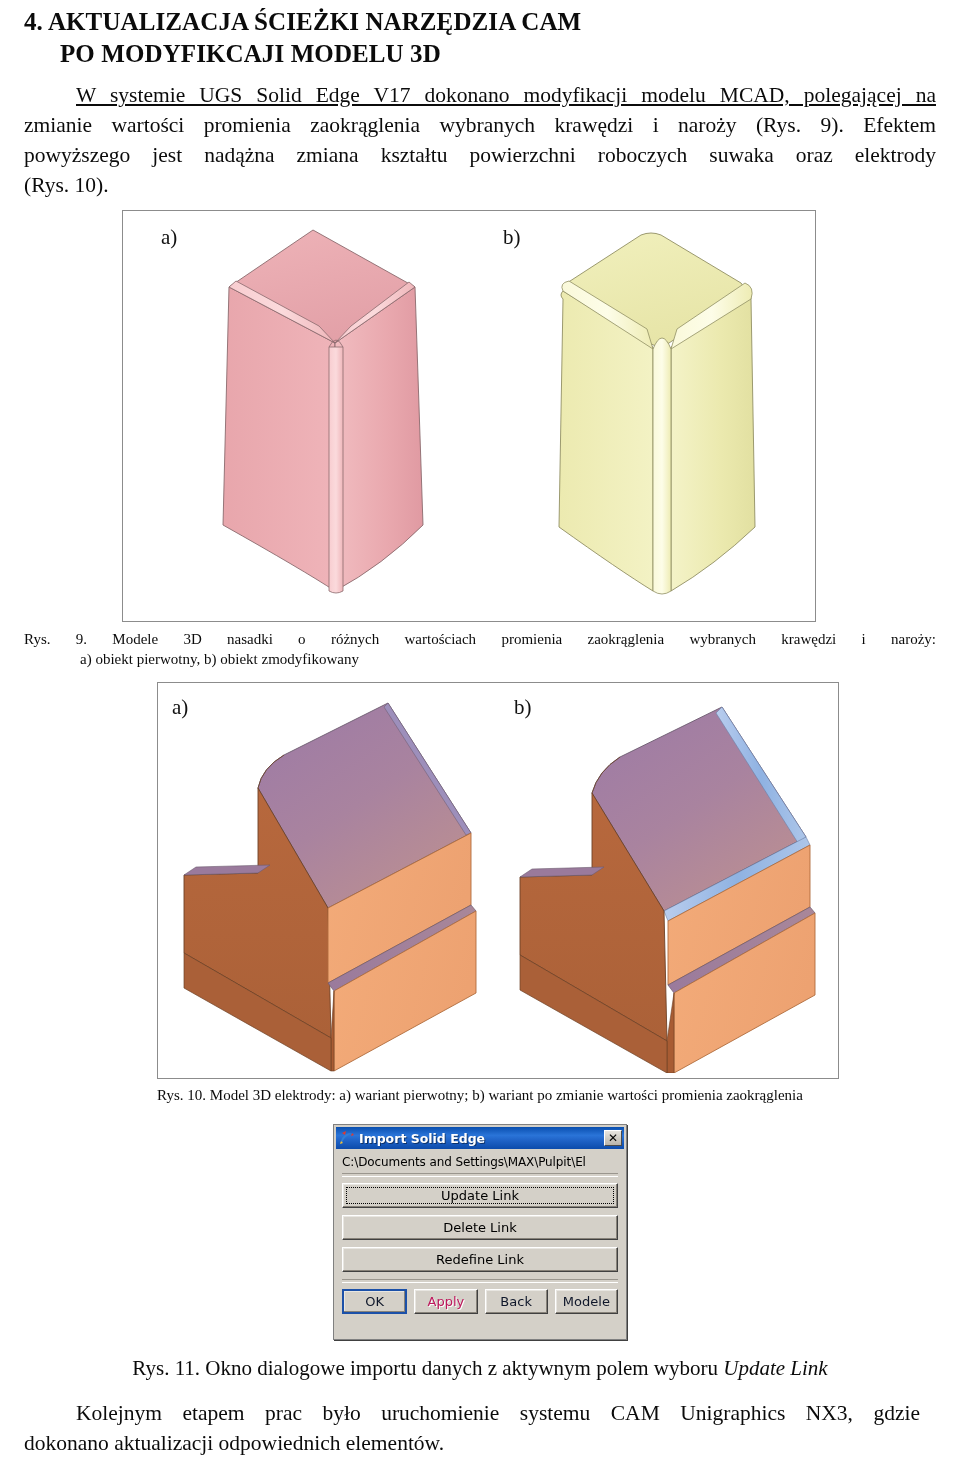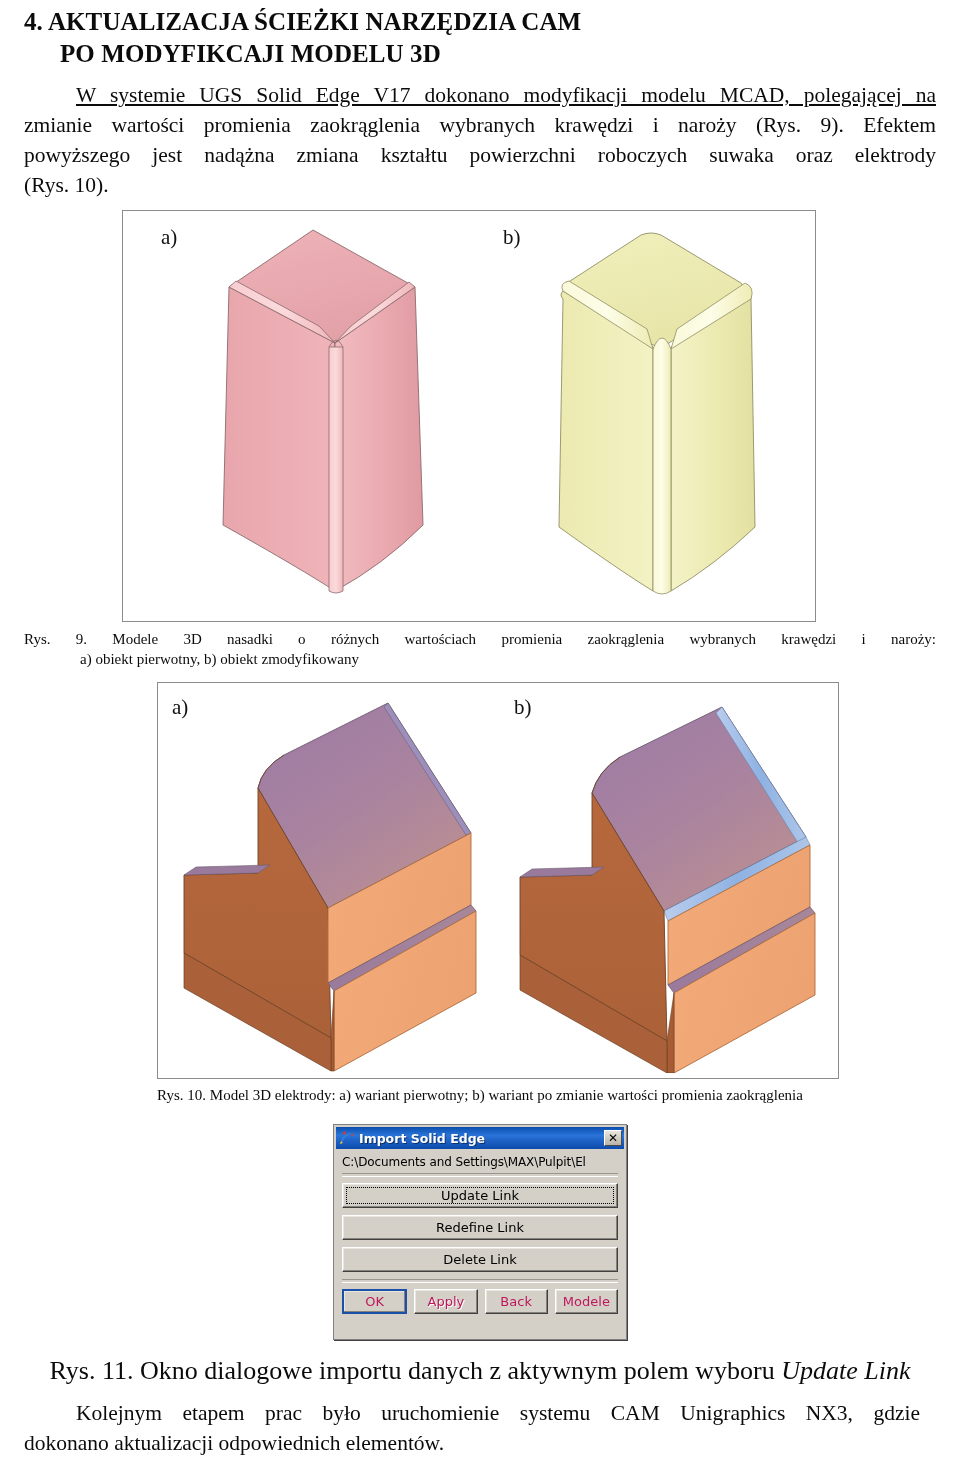--- a/index.html
+++ b/index.html
@@ -188,41 +188,41 @@
     display: flex;
     gap: 7px;
     margin-top: 3px;
   }
   .btn-small {
     flex: 1 1 0;
     height: 25px;
     line-height: 23px;
     text-align: center;
     font-size: 13px;
-    color: #be185d;
+    color: #0f172a;
     background: #d4d0c8;
     border: 1px solid;
     border-color: #ffffff #404040 #404040 #ffffff;
     box-shadow: inset -1px -1px 0 #878279, inset 1px 1px 0 #e8e6e1;
     box-sizing: border-box;
   }
   .btn-small.default {
     border: 2px solid #1b50a8;
     line-height: 21px;
   }
   .btn-small.disabled {
     color: #be185d;
     text-shadow: 1px 1px 0 #ffffff;
   }
 
   .caption-fig11 {
     position: absolute;
     left: 0; right: 0;
     text-align: center;
-    font-size: 26px;
+    font-size: 21px;
   }
   .caption-fig11 em { font-style: italic; }
 
   .tail-para {
     position: absolute;
     left: 24px;
     right: 40px;
     font-size: 21.5px;
     line-height: 1.40;
   }
@@ -437,22 +437,22 @@
       </svg>
       <span class="dlg-title-text">Import Solid Edge</span>
       <span class="dlg-close">✕</span>
     </div>
 
     <div class="dlg-body">
       <div class="dlg-path">C:\Documents and Settings\MAX\Pulpit\El</div>
       <div class="dlg-sep"></div>
 
       <div class="btn-wide focused">Update Link</div>
+      <div class="btn-wide">Delete Link</div>
       <div class="btn-wide">Redefine Link</div>
-      <div class="btn-wide">Delete Link</div>
 
       <div class="dlg-sep"></div>
 
       <div class="dlg-foot">
         <div class="btn-small default">OK</div>
         <div class="btn-small disabled">Apply</div>
         <div class="btn-small">Back</div>
         <div class="btn-small">Modele</div>
       </div>
     </div>

